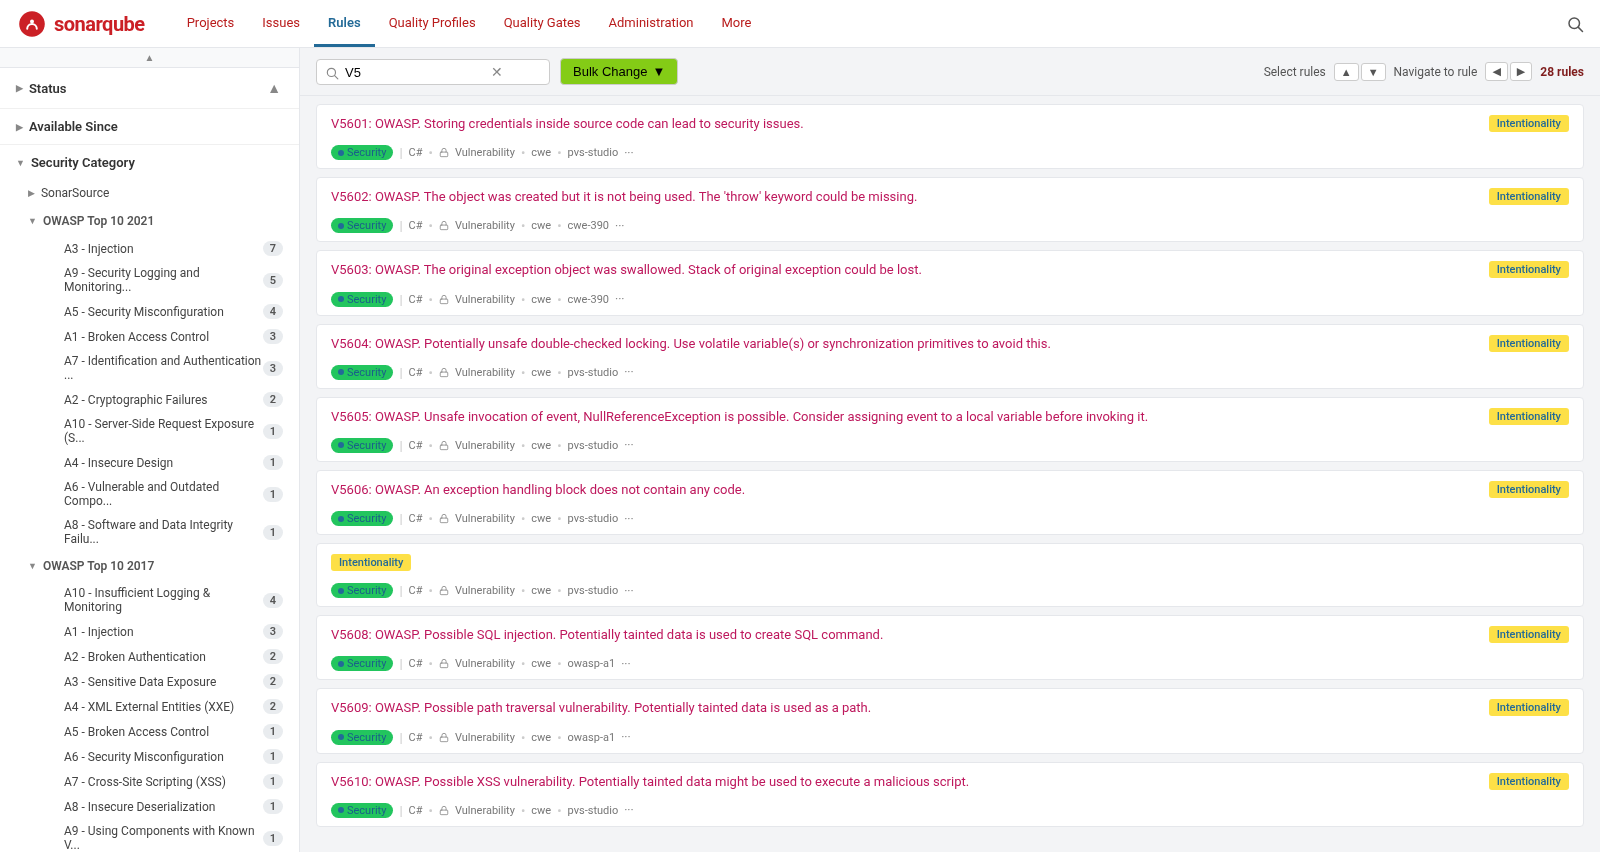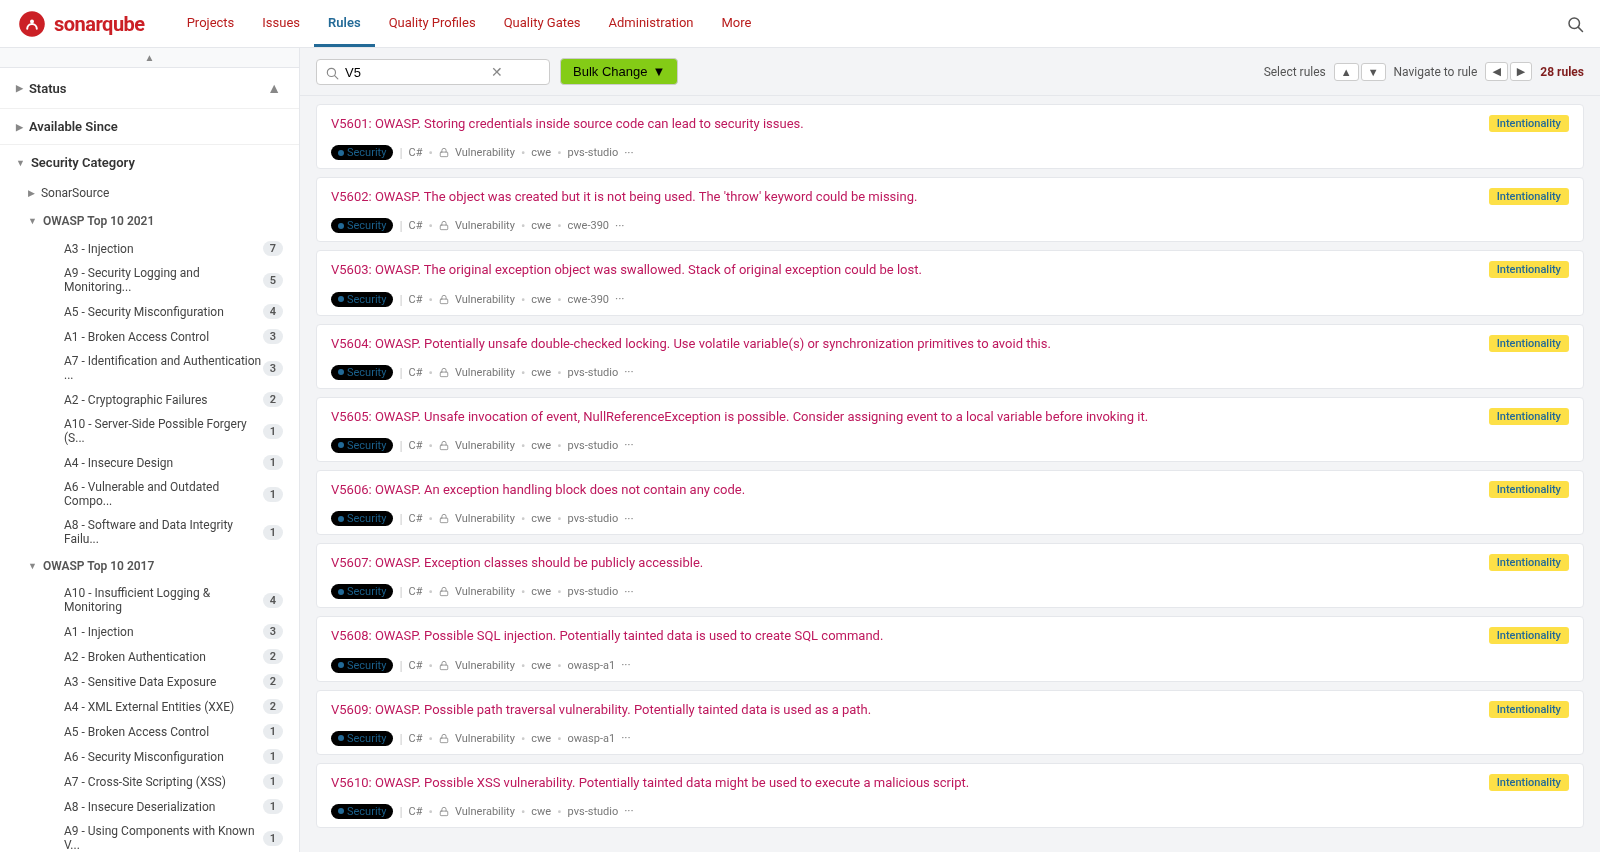--- a/index.html
+++ b/index.html
@@ -291,21 +291,21 @@
       color: #236a97;
     }
     .rule-meta {
       padding: 4px 14px 8px;
       display: flex;
       align-items: center;
       gap: 6px;
       flex-wrap: wrap;
     }
     .tag-security {
-      background: #000000;
+      background: #22c55e;
       color: #1a5f8a;
       font-size: 11px;
       padding: 1px 7px;
       border-radius: 10px;
       display: flex;
       align-items: center;
       gap: 3px;
     }
     .tag-dot {
       width: 6px;
@@ -423,21 +423,21 @@
           </div>
           <div class="sidebar-item">
             <span class="item-label">A7 - Identification and Authentication ...</span>
             <span class="item-count">3</span>
           </div>
           <div class="sidebar-item">
             <span class="item-label">A2 - Cryptographic Failures</span>
             <span class="item-count">2</span>
           </div>
           <div class="sidebar-item">
-            <span class="item-label">A10 - Server-Side Possible Forgery (S...</span>
+            <span class="item-label">A10 - Server-Side Request Exposure (S...</span>
             <span class="item-count">1</span>
           </div>
           <div class="sidebar-item">
             <span class="item-label">A4 - Insecure Design</span>
             <span class="item-count">1</span>
           </div>
           <div class="sidebar-item">
             <span class="item-label">A6 - Vulnerable and Outdated Compo...</span>
             <span class="item-count">1</span>
           </div>
@@ -678,21 +678,20 @@
         <span class="meta-text">Vulnerability</span>
         <span class="meta-separator">•</span>
         <span class="meta-text">cwe</span>
         <span class="meta-separator">•</span>
         <span class="meta-text">pvs-studio</span>
         <span class="meta-more">···</span>
       </div>
     </div>
         <div class="rule-card">
       <div class="rule-card-header">
-        <a class="rule-title">V5607: OWASP. Exception classes should be publicly accessible.</a>
         <span class="rule-badge badge-intentionality">Intentionality</span>
       </div>
       <div class="rule-meta">
         <span class="tag-security">
           <span class="tag-dot"></span>
           Security
         </span>
         <span class="meta-separator">|</span>
         <span class="meta-text">C#</span>
         <span class="meta-separator">•</span>

